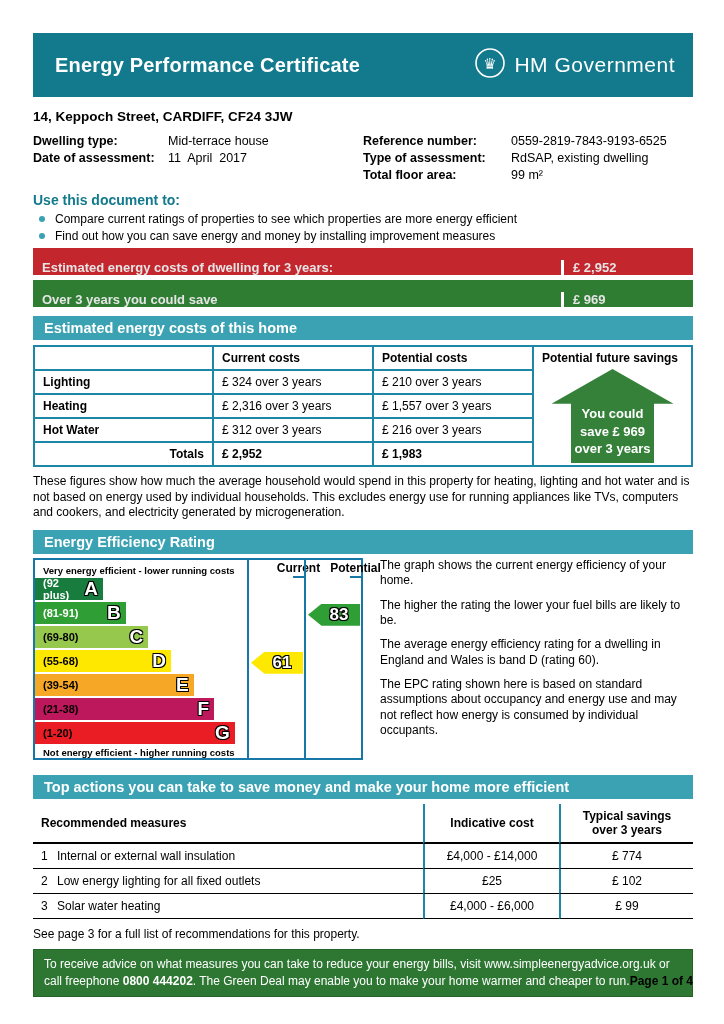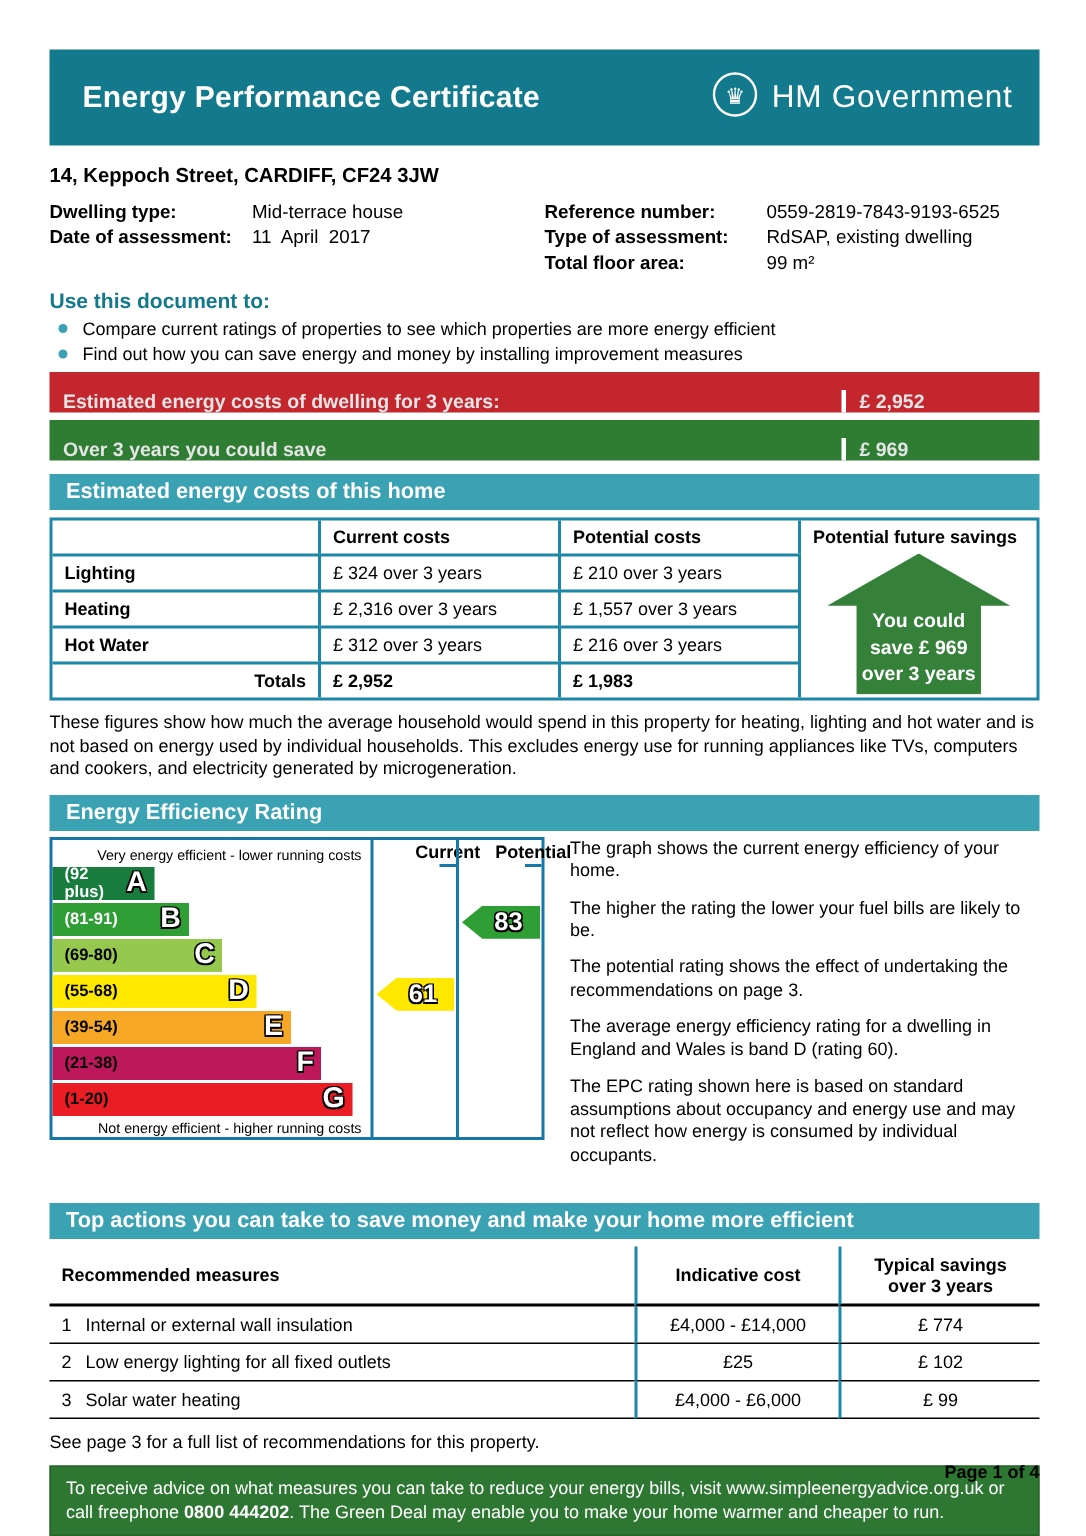--- a/index.html
+++ b/index.html
@@ -71,21 +71,21 @@
     clip-path:polygon(50% 0,100% 37%,84% 37%,84% 100%,16% 100%,16% 37%,0 37%);
     display:flex;flex-direction:column;justify-content:flex-end;align-items:center;
     padding-bottom:5px;color:#fff;font-weight:bold;font-size:13px;line-height:1.35;text-align:center;}
 
   .note{font-size:12px;line-height:1.3;margin-top:7px;}
 
   
   .eer-wrap{display:flex;margin-top:4px;}
   .epc-chart{width:330px;border:2px solid var(--chart-border);display:flex;height:202px;flex:none;}
   .epc-left{flex:1;padding:4px 6px 0 0;display:flex;flex-direction:column;}
-  .epc-caption{font-size:9.5px;font-weight:normal;padding-left:8px;height:16px;line-height:14px;text-align:right;}
+  .epc-caption{font-size:9.5px;font-weight:bold;padding-left:8px;height:16px;line-height:14px;}
   .epc-bands{flex:1;}
   .epc-band{height:22px;margin-bottom:2px;display:flex;align-items:center;padding-left:8px;
     font-size:11px;font-weight:bold;}
   .epc-band .letter{margin-left:auto;padding-right:5px;font-size:19px;font-weight:bold;color:#fff;
     text-shadow:-1px -1px 0 #000,1px -1px 0 #000,-1px 1px 0 #000,1px 1px 0 #000;line-height:22px;}
   .epc-col{width:57px;border-left:2px solid var(--chart-border);display:flex;flex-direction:column;}
   .epc-col-h{height:18px;border-bottom:2px solid var(--chart-border);font-size:12px;font-weight:bold;
     display:flex;align-items:center;justify-content:center;margin-left:44px;}
   .epc-col-body{flex:1;position:relative;margin-top:2px;}
   .rating-arrow{position:absolute;right:1px;width:52px;height:22px;
@@ -255,21 +255,20 @@
       <div class="epc-col">
         <div class="epc-col-h">Potential</div>
         <div class="epc-col-body" id="potential-body">
             <div class="rating-arrow" style="background: rgb(47, 158, 52); top: 24px;">83</div>
           </div>
       </div>
     </div>
     <div class="eer-text">
       <p>The graph shows the current energy efficiency of your home.</p>
       <p>The higher the rating the lower your fuel bills are likely to be.</p>
-      <p>The potential rating shows the effect of undertaking the recommendations on page 3.</p>
       <p>The average energy efficiency rating for a dwelling in England and Wales is band D (rating 60).</p>
       <p>The EPC rating shown here is based on standard assumptions about occupancy and energy use and may not reflect how energy is consumed by individual occupants.</p>
     </div>
   </div>
 
   <div class="sec-banner" style="margin-top:15px;">Top actions you can take to save money and make your home more efficient</div>
 
   <div class="actions-table">
     <div class="at-cell at-head">Recommended measures</div>
     <div class="at-cell at-head at-center at-bl">Indicative cost</div>

